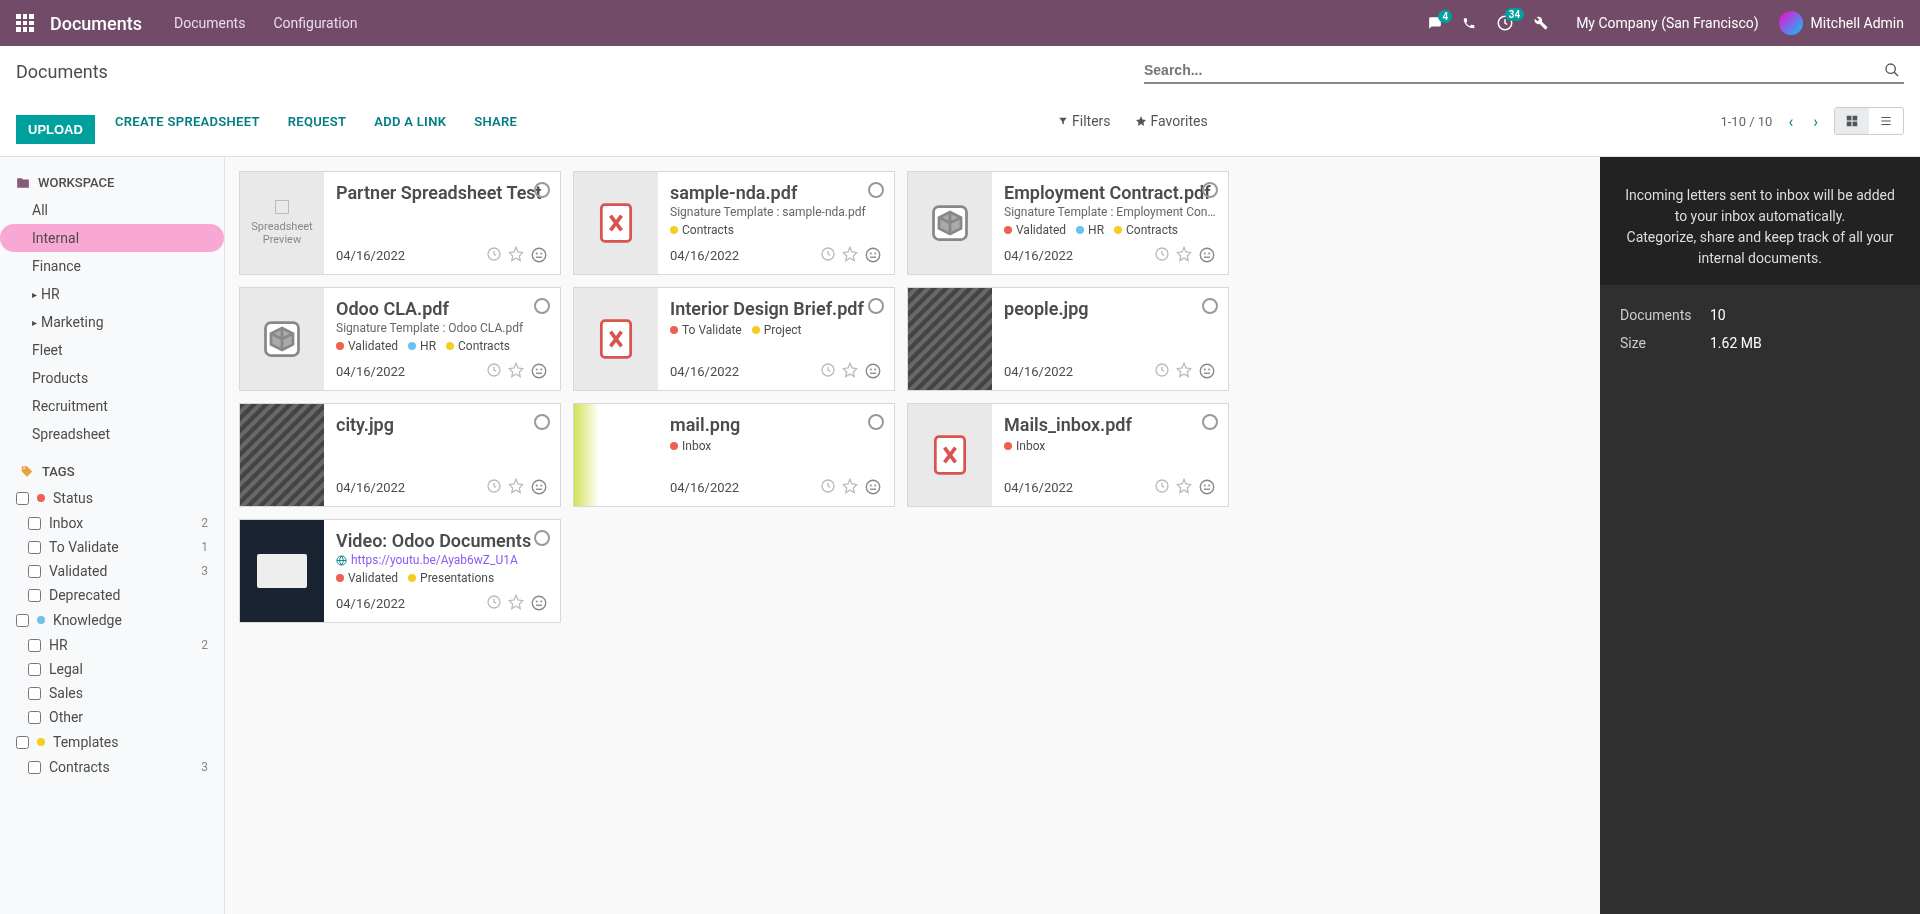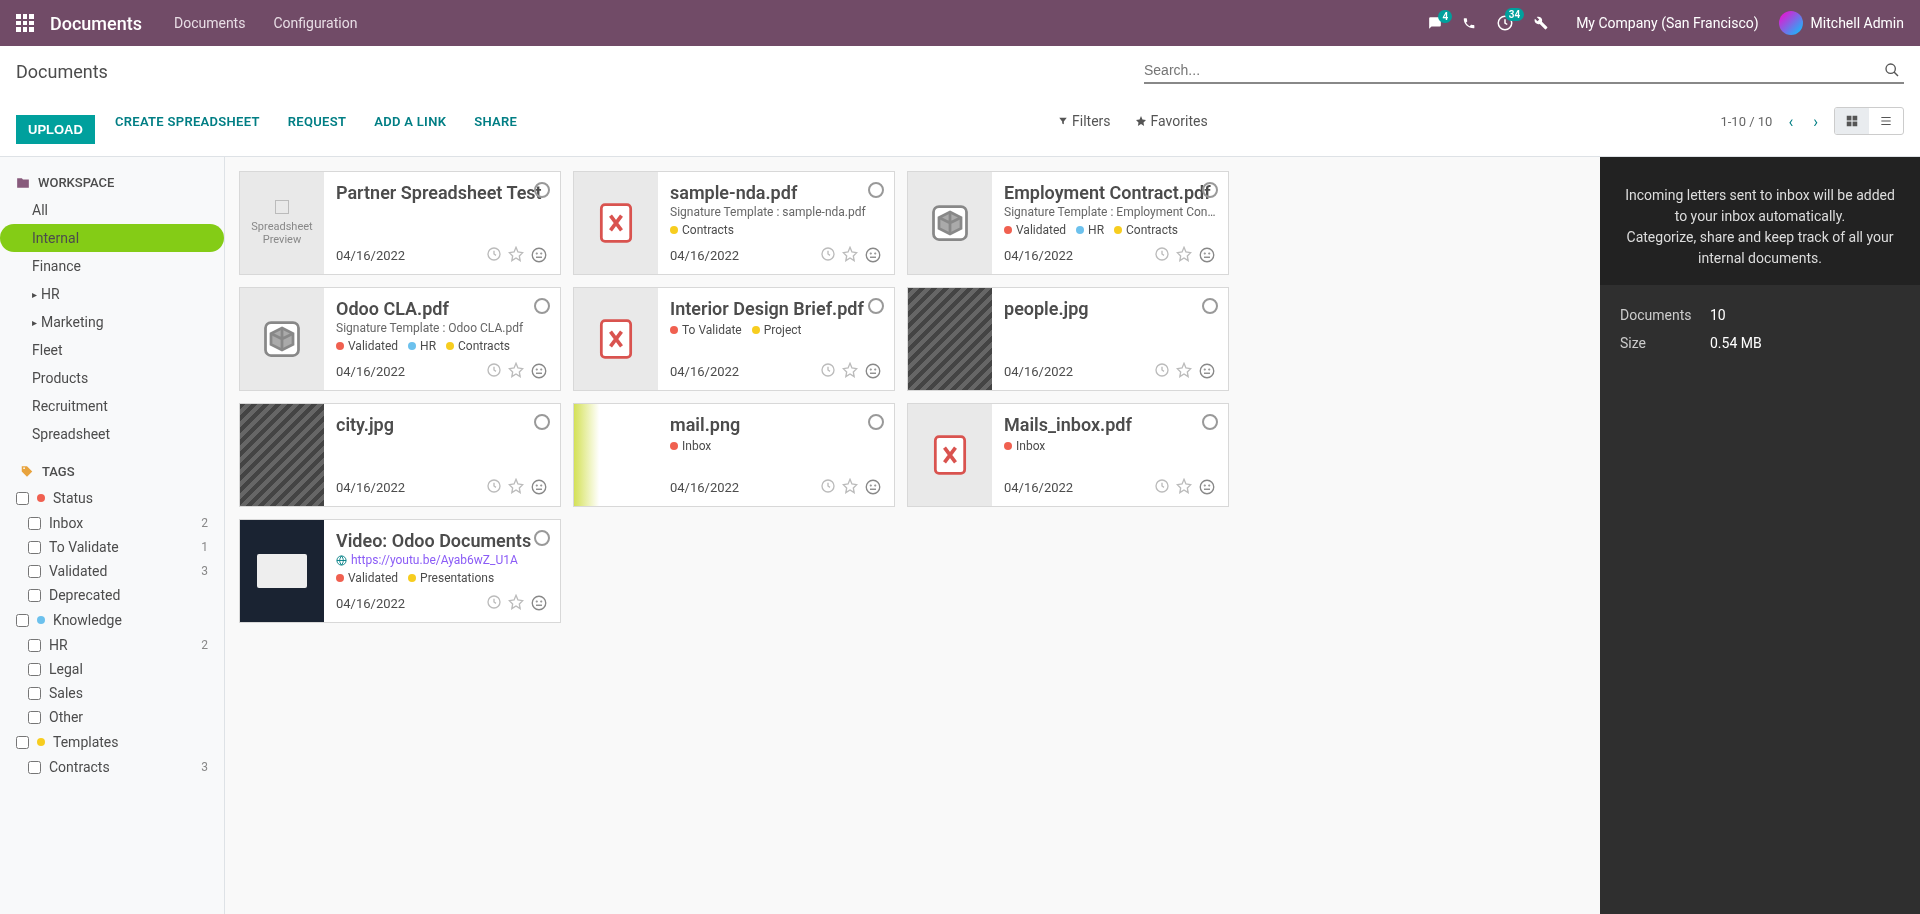--- a/index.html
+++ b/index.html
@@ -17,21 +17,21 @@
 .topnav .badge { position: absolute; top: -6px; right: -10px; background: #00a09d; color: #fff; font-size: 10px; padding: 1px 4px; border-radius: 8px; font-weight: 600; }
 .topnav .company { font-size: 14px; margin-left: 8px; }
 .topnav .user { display: flex; align-items: center; gap: 8px; font-size: 14px; }
 .topnav .avatar { width: 24px; height: 24px; border-radius: 50%; background: linear-gradient(135deg,#f0c,#0cf); }
 
 
 .controlbar { background: #fff; padding: 12px 16px 0; }
 .controlbar-row1 { display: flex; align-items: center; }
 .controlbar-row1 .title { font-size: 18px; color: #4c4c4c; }
 .controlbar-row1 .searchwrap { margin-left: auto; width: 760px; position: relative; border-bottom: 2px solid #888; display: flex; align-items: center; }
-.controlbar-row1 .searchwrap input { border: none; outline: none; width: 100%; font-size: 14px; padding: 4px 0; color: #666; }
+.controlbar-row1 .searchwrap input { border: none; outline: none; width: 100%; font-size: 14px; padding: 4px 0; color: #666; font-weight: bold; }
 .controlbar-row1 .searchwrap .mag { color: #666; cursor: pointer; padding: 4px; }
 .controlbar-row2 { display: flex; align-items: center; padding: 14px 0 12px; }
 .controlbar-row2 .btn-primary { background: #00a09d; color: #fff; border: none; padding: 7px 12px; font-size: 13px; font-weight: 600; cursor: pointer; margin-right: 20px; margin-top: 17px; }
 .controlbar-row2 .btn-link { color: #017e84; font-size: 13px; font-weight: 600; cursor: pointer; margin-right: 28px; letter-spacing: 0.3px; }
 .controlbar-row2 .filters { margin-left: auto; display: flex; align-items: center; gap: 24px; color: #555; }
 .controlbar-row2 .filters .f { cursor: pointer; display: flex; align-items: center; gap: 4px; font-size: 14px; }
 .controlbar-row2 .pager-area { margin-left: auto; display: flex; align-items: center; gap: 12px; color: #666; font-size: 13px; }
 .controlbar-row2 .pager-area .arrow { color: #017e84; cursor: pointer; font-size: 16px; padding: 4px; }
 .controlbar-row2 .viewswitch { display: flex; border: 1px solid #ccc; border-radius: 3px; overflow: hidden; }
 .controlbar-row2 .viewswitch .v { padding: 6px 10px; cursor: pointer; color: #666; }
@@ -39,21 +39,21 @@
 
 
 .main { display: flex; height: calc(100vh - 133px); border-top: 1px solid #dee2e6; }
 .sidebar { width: 225px; background: #f8f9fa; overflow-y: auto; padding: 12px 0; border-right: 1px solid #dee2e6; position: relative; }
 .sidebar::-webkit-scrollbar { width: 14px; }
 .sidebar::-webkit-scrollbar-thumb { background: #bbb; border-radius: 2px; }
 .sidebar::-webkit-scrollbar-track { background: #eee; }
 .sidebar .section-hdr { display: flex; align-items: center; gap: 8px; padding: 6px 16px; font-size: 13px; font-weight: 500; color: #4c4c4c; }
 .sidebar .section-hdr.tags { margin-top: 10px; padding-left: 20px; }
 .sidebar .ws-item { padding: 6px 16px 6px 32px; cursor: pointer; font-size: 14px; display: flex; align-items: center; gap: 4px; }
-.sidebar .ws-item.active { background: #84cc16; border-radius: 14px; }
+.sidebar .ws-item.active { background: #f9a8d4; border-radius: 14px; }
 .sidebar .ws-item .chev { font-size: 10px; }
 .sidebar .tag-group { padding: 5px 16px; display: flex; align-items: center; gap: 8px; font-size: 14px; }
 .sidebar .tag-group input[type=checkbox] { cursor: pointer; }
 .sidebar .tag-item { padding: 4px 16px 4px 28px; display: flex; align-items: center; gap: 8px; font-size: 14px; }
 .sidebar .tag-item .cnt { margin-left: auto; color: #888; font-size: 12px; }
 .dot { width: 8px; height: 8px; border-radius: 50%; display: inline-block; flex-shrink: 0; }
 
 
 .kanban { flex: 1; padding: 14px; overflow-y: auto; background: #f9f9f9; }
 .kanban-grid { display: grid; grid-template-columns: repeat(3, 322px); gap: 12px; align-content: start; }
@@ -624,17 +624,17 @@
       <div style="margin-top:12px">Incoming letters sent to inbox will be added to your inbox automatically.</div>
       <div>Categorize, share and keep track of all your internal documents.</div>
     </div>
     <div class="stats" id="stats-list">
         <div class="stat-row">
           <span class="lbl">Documents</span>
           <span class="val">10</span>
         </div>
         <div class="stat-row">
           <span class="lbl">Size</span>
-          <span class="val">0.54 MB</span>
+          <span class="val">1.62 MB</span>
         </div>
       </div>
   </div>
 </div>
 
 </body></html>

